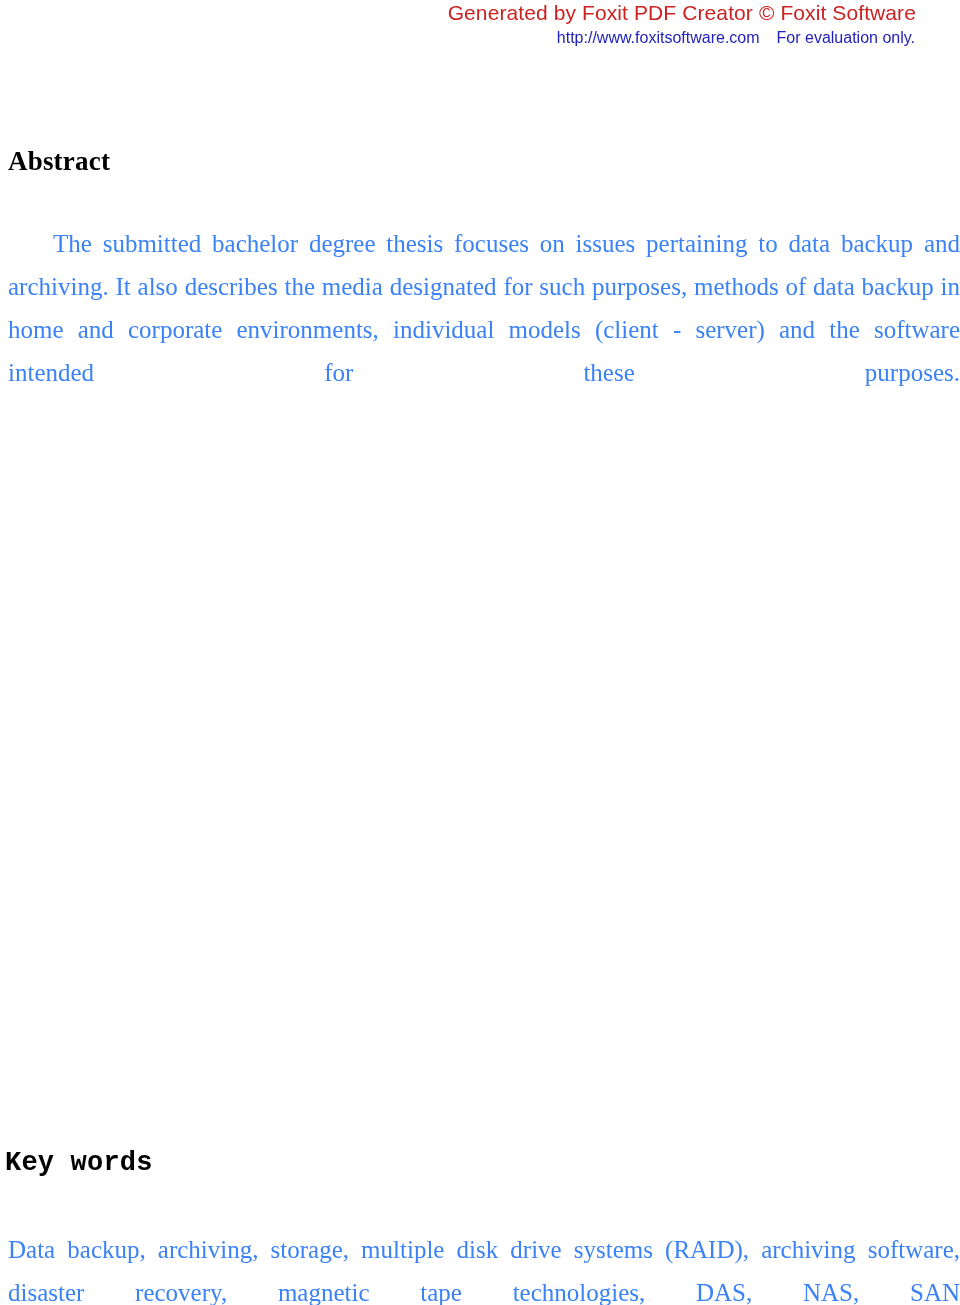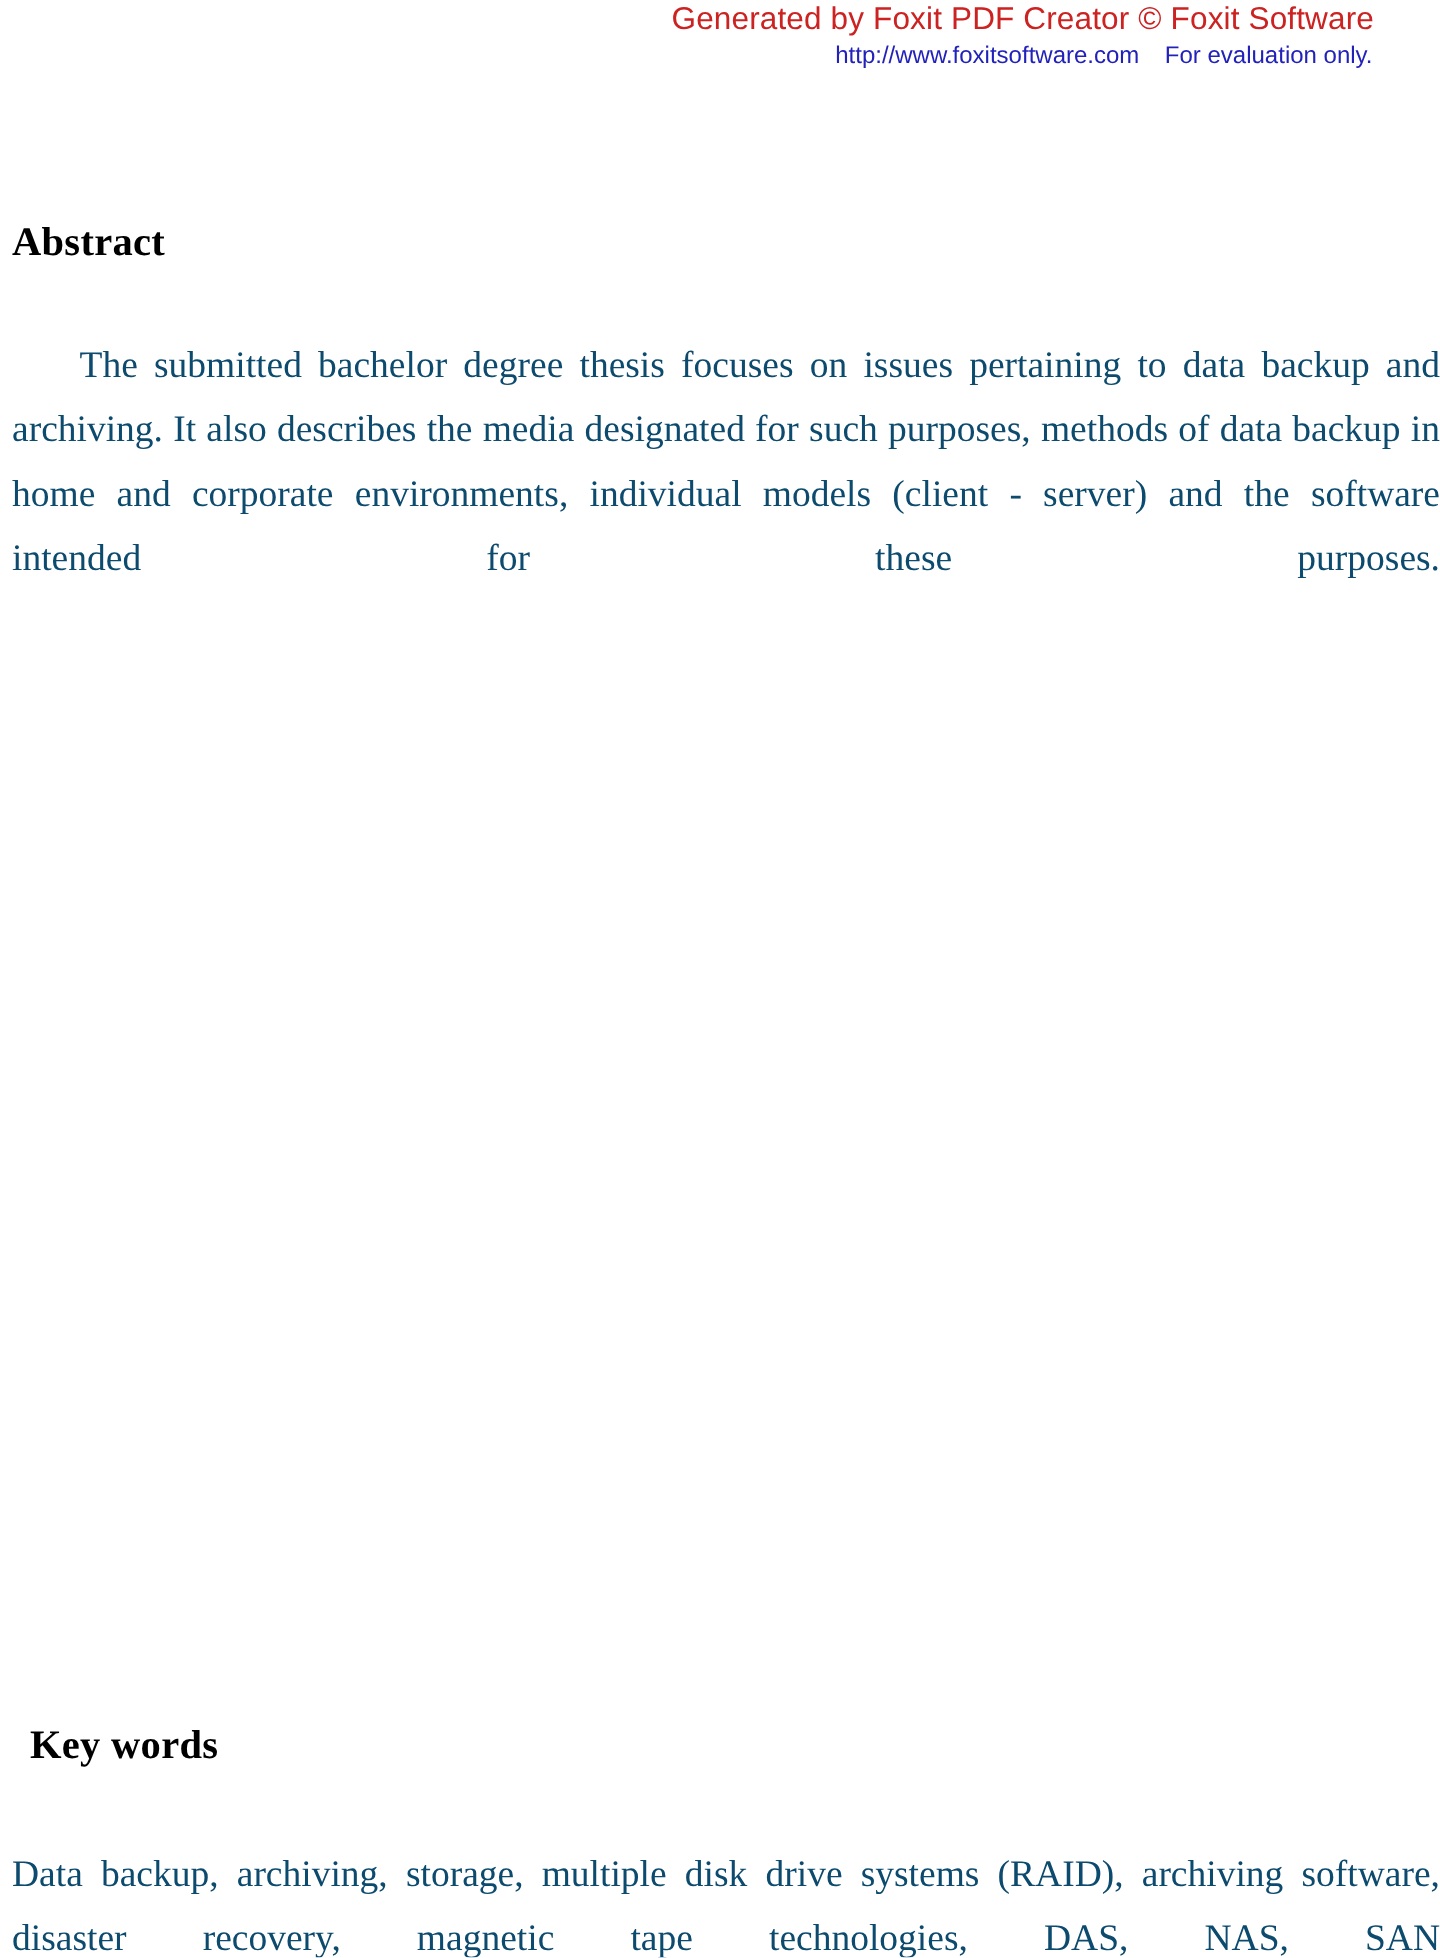--- a/index.html
+++ b/index.html
@@ -60,21 +60,21 @@
   .section-heading {
     font-size: 27px;
     font-weight: bold;
     color: #000000;
     line-height: 1.15;
     letter-spacing: 0.2px;
   }
 
   .body-par {
     font-size: 25px;
-    color: #0c4a6e;
+    color: #3b82f6;
     text-align: justify;
     text-justify: inter-word;
     line-height: 43px;
     margin: 0;
   }
   .body-par.indented {
     text-indent: 45px;
   }
   
   .body-par::after {
@@ -90,22 +90,23 @@
     text-align: right;
   }
   #abstract-text {
     position: absolute;
     left: 4px;
     top: 222px;
     width: 952px;
   }
   #keywords-heading {
     position: absolute;
-    left: 16px;
+    left: 1px;
     top: 1130px;
+    font-family: Liberation Mono, monospace;
   }
   #keywords-text {
     position: absolute;
     left: 4px;
     top: 1228px;
     width: 952px;
   }
 </style>
 </head>
 <body>

